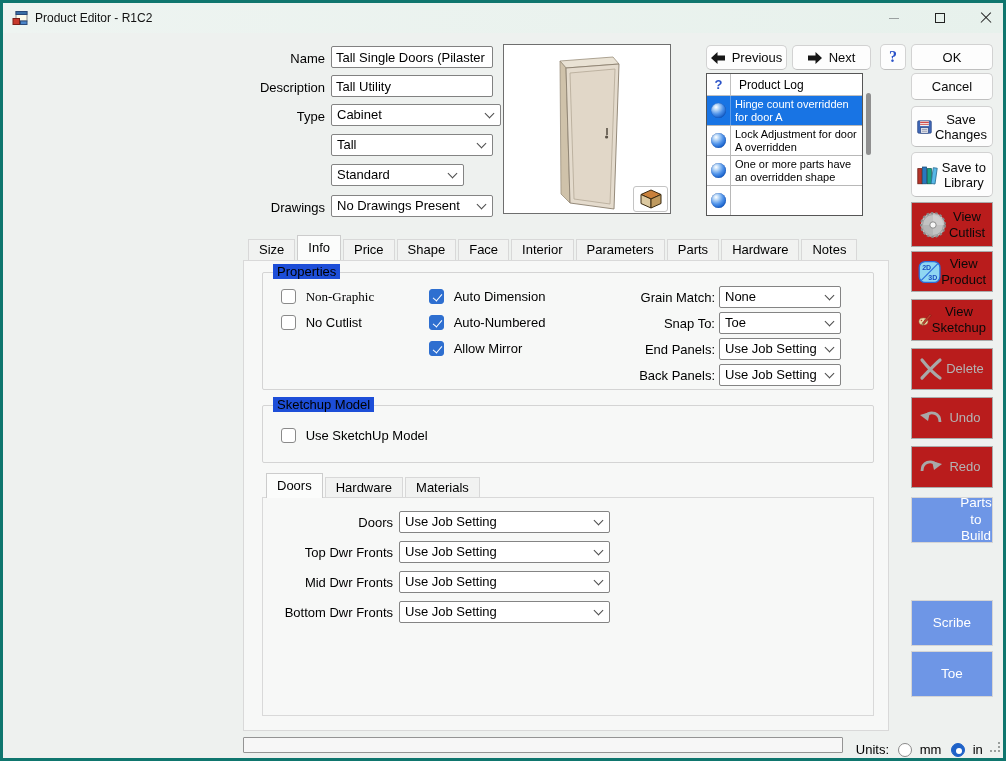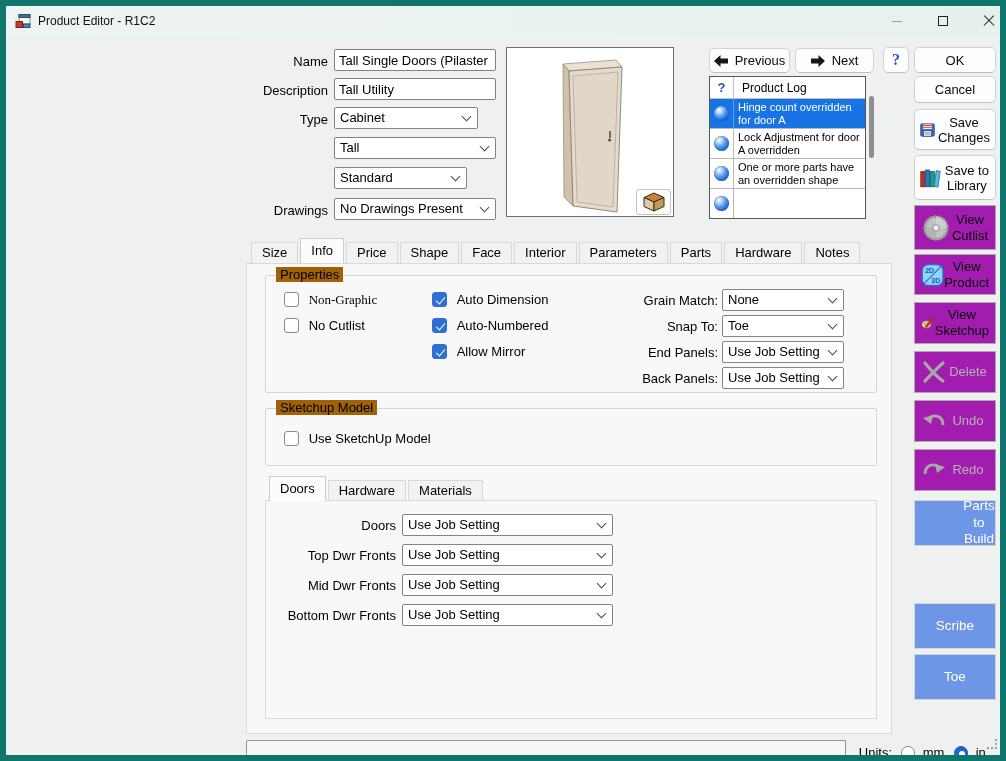--- a/index.html
+++ b/index.html
@@ -1,20 +1,20 @@
 <!DOCTYPE html>
 <html><head>
 <meta charset="utf-8">
 <style>
   * { margin:0; padding:0; box-sizing:border-box; }
   html,body { background:#cfd4d8; }
   body { font-family:"Liberation Sans", sans-serif; }
   #window {
     position:relative; width:1006px; height:761px;
-    background:#eef1ef; border:6px solid #0f766e; overflow:hidden;
+    background:#eef1ef; border:3px solid #0f766e; overflow:hidden;
     font-size:13px; color:#000;
   }
   
   .titlebar { position:absolute; left:0; top:0; width:1006px; height:30px;
     background:linear-gradient(90deg,#eef4f1,#e7f1ec); display:flex; align-items:center; }
   .titlebar .app-title { margin-left:7px; font-size:12px; color:#111; }
   .app-icon { margin-left:9px; width:16px; height:16px; display:inline-block; }
   .win-btn { position:absolute; top:0; width:46px; height:30px; display:flex;
     align-items:center; justify-content:center; }
   .glyph-min { width:10px; height:1px; background:#9aa0a0; }
@@ -43,21 +43,21 @@
   .radio { position:relative; display:inline-block; width:14px; height:14px;
     background:#fff; border:1px solid #8a8a8a; border-radius:50%; vertical-align:-3px; }
   .radio.selected { background:#1f62c8; border-color:#1f62c8; }
   .radio.selected::after { content:""; position:absolute; left:4px; top:4px; width:6px; height:6px;
     background:#fff; border-radius:50%; }
 
   
   .btn-round { position:absolute; background:#fdfdfd; border:1px solid #d2d2d2;
     border-bottom-color:#bfbfbf; border-radius:5px; display:flex; align-items:center;
     justify-content:center; gap:7px; font-size:13px; color:#0a0a0a; }
-  .btn-square { position:absolute; background:#a21caf; border:1px solid #ababab;
+  .btn-square { position:absolute; background:#b91c1c; border:1px solid #ababab;
     display:flex; align-items:center; font-size:13px; color:#0a0a0a; padding:0 6px; }
   .btn-square .txt { flex:1; text-align:center; line-height:1.2; }
   .btn-square.disabled { color:#b4b4b4; }
   .btn-blue { position:absolute; background:#6e96e6; border:1px solid #d5d5d5;
     color:#fff; display:flex; align-items:center; justify-content:center;
     text-align:center; line-height:1.25; font-size:13.5px; }
   .two-line { width:58px; }
 
   
   .preview { position:absolute; left:500px; top:41px; width:168px; height:170px;
@@ -88,21 +88,21 @@
 
   
   .tabstrip { position:absolute; left:245px; top:232px; height:25px; display:flex; align-items:flex-end; }
   .tab { height:21px; line-height:20px; padding:0 10px; background:#f1f2f1;
     border:1px solid #d8d8d8; border-bottom:none; margin-right:2px; font-size:13px; }
   .tab.active { height:25px; line-height:24px; background:#fbfcfb; position:relative; z-index:2;
     border-color:#cccccc; }
   .panel { position:absolute; left:240px; top:257px; width:646px; height:471px;
     background:#f7f8f7; border:1px solid #d9d9d9; }
   .groupbox { position:absolute; border:1px solid #d4d4d4; border-radius:2px; }
-  .glegend { position:absolute; top:-9px; left:10px; background:#a16207; padding:0 4px; font-size:13px;text-align:center; }
+  .glegend { position:absolute; top:-9px; left:10px; background:#1d4ed8; padding:0 4px; font-size:13px;text-align:center; }
 
   .subtabstrip { position:absolute; display:flex; align-items:flex-end; }
   .panel2 { position:absolute; background:#f7f8f7; border:1px solid #d9d9d9; }
 
   
   .progress { position:absolute; left:240px; top:734px; width:600px; height:16px;
     background:#f7f7f7; border:1px solid #949494; border-radius:1px; }
   .grip { position:absolute; right:2px; bottom:2px; }
   .check-label { font-size:13px; }
 </style>
@@ -132,21 +132,21 @@
       </div>
   </div>
 
   <div class="lbl" style="left:160px; top:48px; width:162px;">Name</div>
   <input class="textbox" style="left: 328px; top: 43px; width: 162px;" value="Tall Single Doors (Pilaster">
 
   <div class="lbl" style="left:160px; top:77px; width:162px;">Description</div>
   <input class="textbox" style="left: 328px; top: 72px; width: 162px;" value="Tall Utility">
 
   <div class="lbl" style="left:160px; top:106px; width:162px;">Type</div>
-  <div class="combo" style="left:328px; top:101px; width:144px;"><span>Cabinet</span><span class="chev"></span></div>
+  <div class="combo" style="left:328px; top:101px; width:170px;"><span>Cabinet</span><span class="chev"></span></div>
 
   <div class="combo" style="left:328px; top:131px; width:162px;"><span>Tall</span><span class="chev"></span></div>
 
   <div class="combo" style="left:328px; top:161px; width:133px;"><span>Standard</span><span class="chev"></span></div>
 
   <div class="lbl" style="left:160px; top:197px; width:162px;">Drawings</div>
   <div class="combo" style="left:328px; top:192px; width:162px;"><span>No Drawings Present</span><span class="chev"></span></div>
 
   <div class="preview">
     <svg width="166" height="168" viewBox="0 0 166 168">

